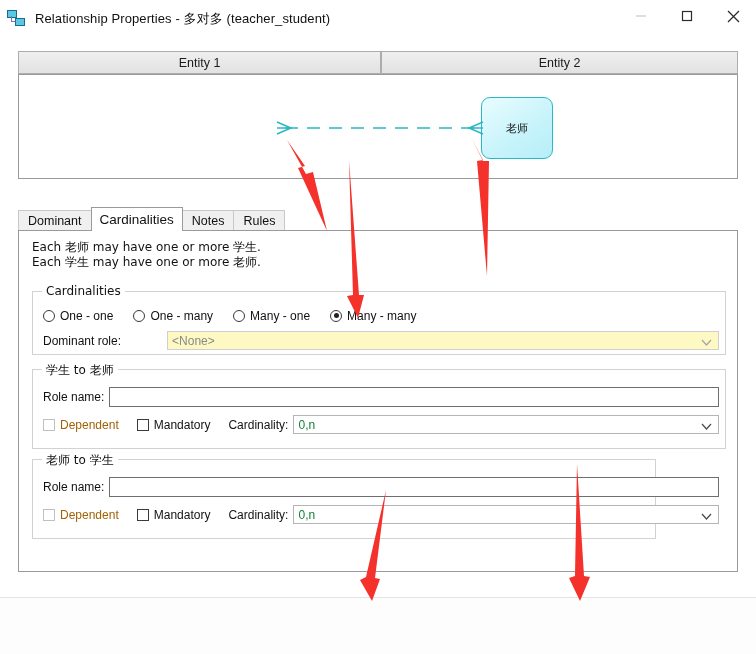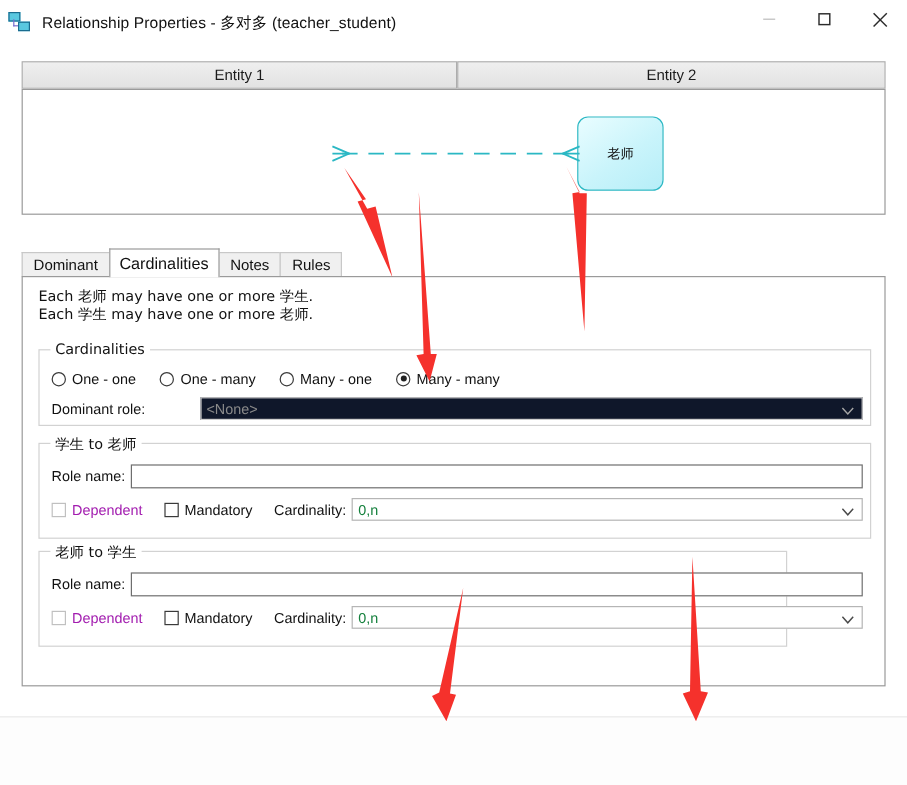--- a/index.html
+++ b/index.html
@@ -84,33 +84,33 @@
   .rdot{width:12px;height:12px;border-radius:50%;border:1.3px solid #3a3a3a;background:#fff;
         margin-right:5px;box-sizing:border-box;position:relative;flex:0 0 auto;}
   .rdot.on::after{content:"";position:absolute;left:2.4px;top:2.4px;width:5px;height:5px;border-radius:50%;background:#222;}
   
   .domrow{position:absolute;left:10px;top:39px;display:flex;align-items:center;width:676px;gap:40px;}
   .domlabel{font-size:12px;color:#111;margin-right:6px;white-space:nowrap;}
   .combo{
     flex:1;height:19px;border:1px solid #b5b5b5;box-sizing:border-box;background:#fff;
     display:flex;align-items:center;padding-left:4px;font-size:12px;color:#15803d;position:relative;
   }
-  .combo.disabled{background:#0f172a;border-color:#cfcfcf;color:#8a8a8a;}
+  .combo.disabled{background:#fef9c3;border-color:#cfcfcf;color:#8a8a8a;}
   .combo .chev{position:absolute;right:6px;top:4px;}
   
   .rolerow{position:absolute;left:10px;top:17px;display:flex;align-items:center;width:676px;}
   .rolelabel{font-size:12px;color:#111;margin-right:5px;white-space:nowrap;}
   .textinput{
     flex:1;height:20px;border:1px solid #6e6e6e;box-sizing:border-box;background:#fff;
     font-size:12px;padding:0 3px;outline:none;font-family:"Liberation Sans",sans-serif;
   }
   .optrow{position:absolute;left:10px;top:45px;display:flex;align-items:center;width:676px;}
   .chk{display:flex;align-items:center;margin-right:18px;font-size:12px;color:#111;}
   .cbox{width:12px;height:12px;border:1.3px solid #3a3a3a;background:#fff;margin-right:5px;box-sizing:border-box;flex:0 0 auto;}
-  .chk.disabled{color:#a21caf;justify-content:space-between;}
+  .chk.disabled{color:#a16207;justify-content:space-between;}
   .chk.disabled .cbox{border-color:#c0c0c0;}
   
   .footsep{position:absolute;left:0;top:597px;width:756px;height:1px;background:#e3e3e3;}
   .footer{position:absolute;left:0;top:598px;width:756px;height:56px;background:#fdfdfd;}
   
   .arrows{position:absolute;left:0;top:0;width:756px;height:654px;pointer-events:none;}
 </style>
 </head>
 <body>
 

